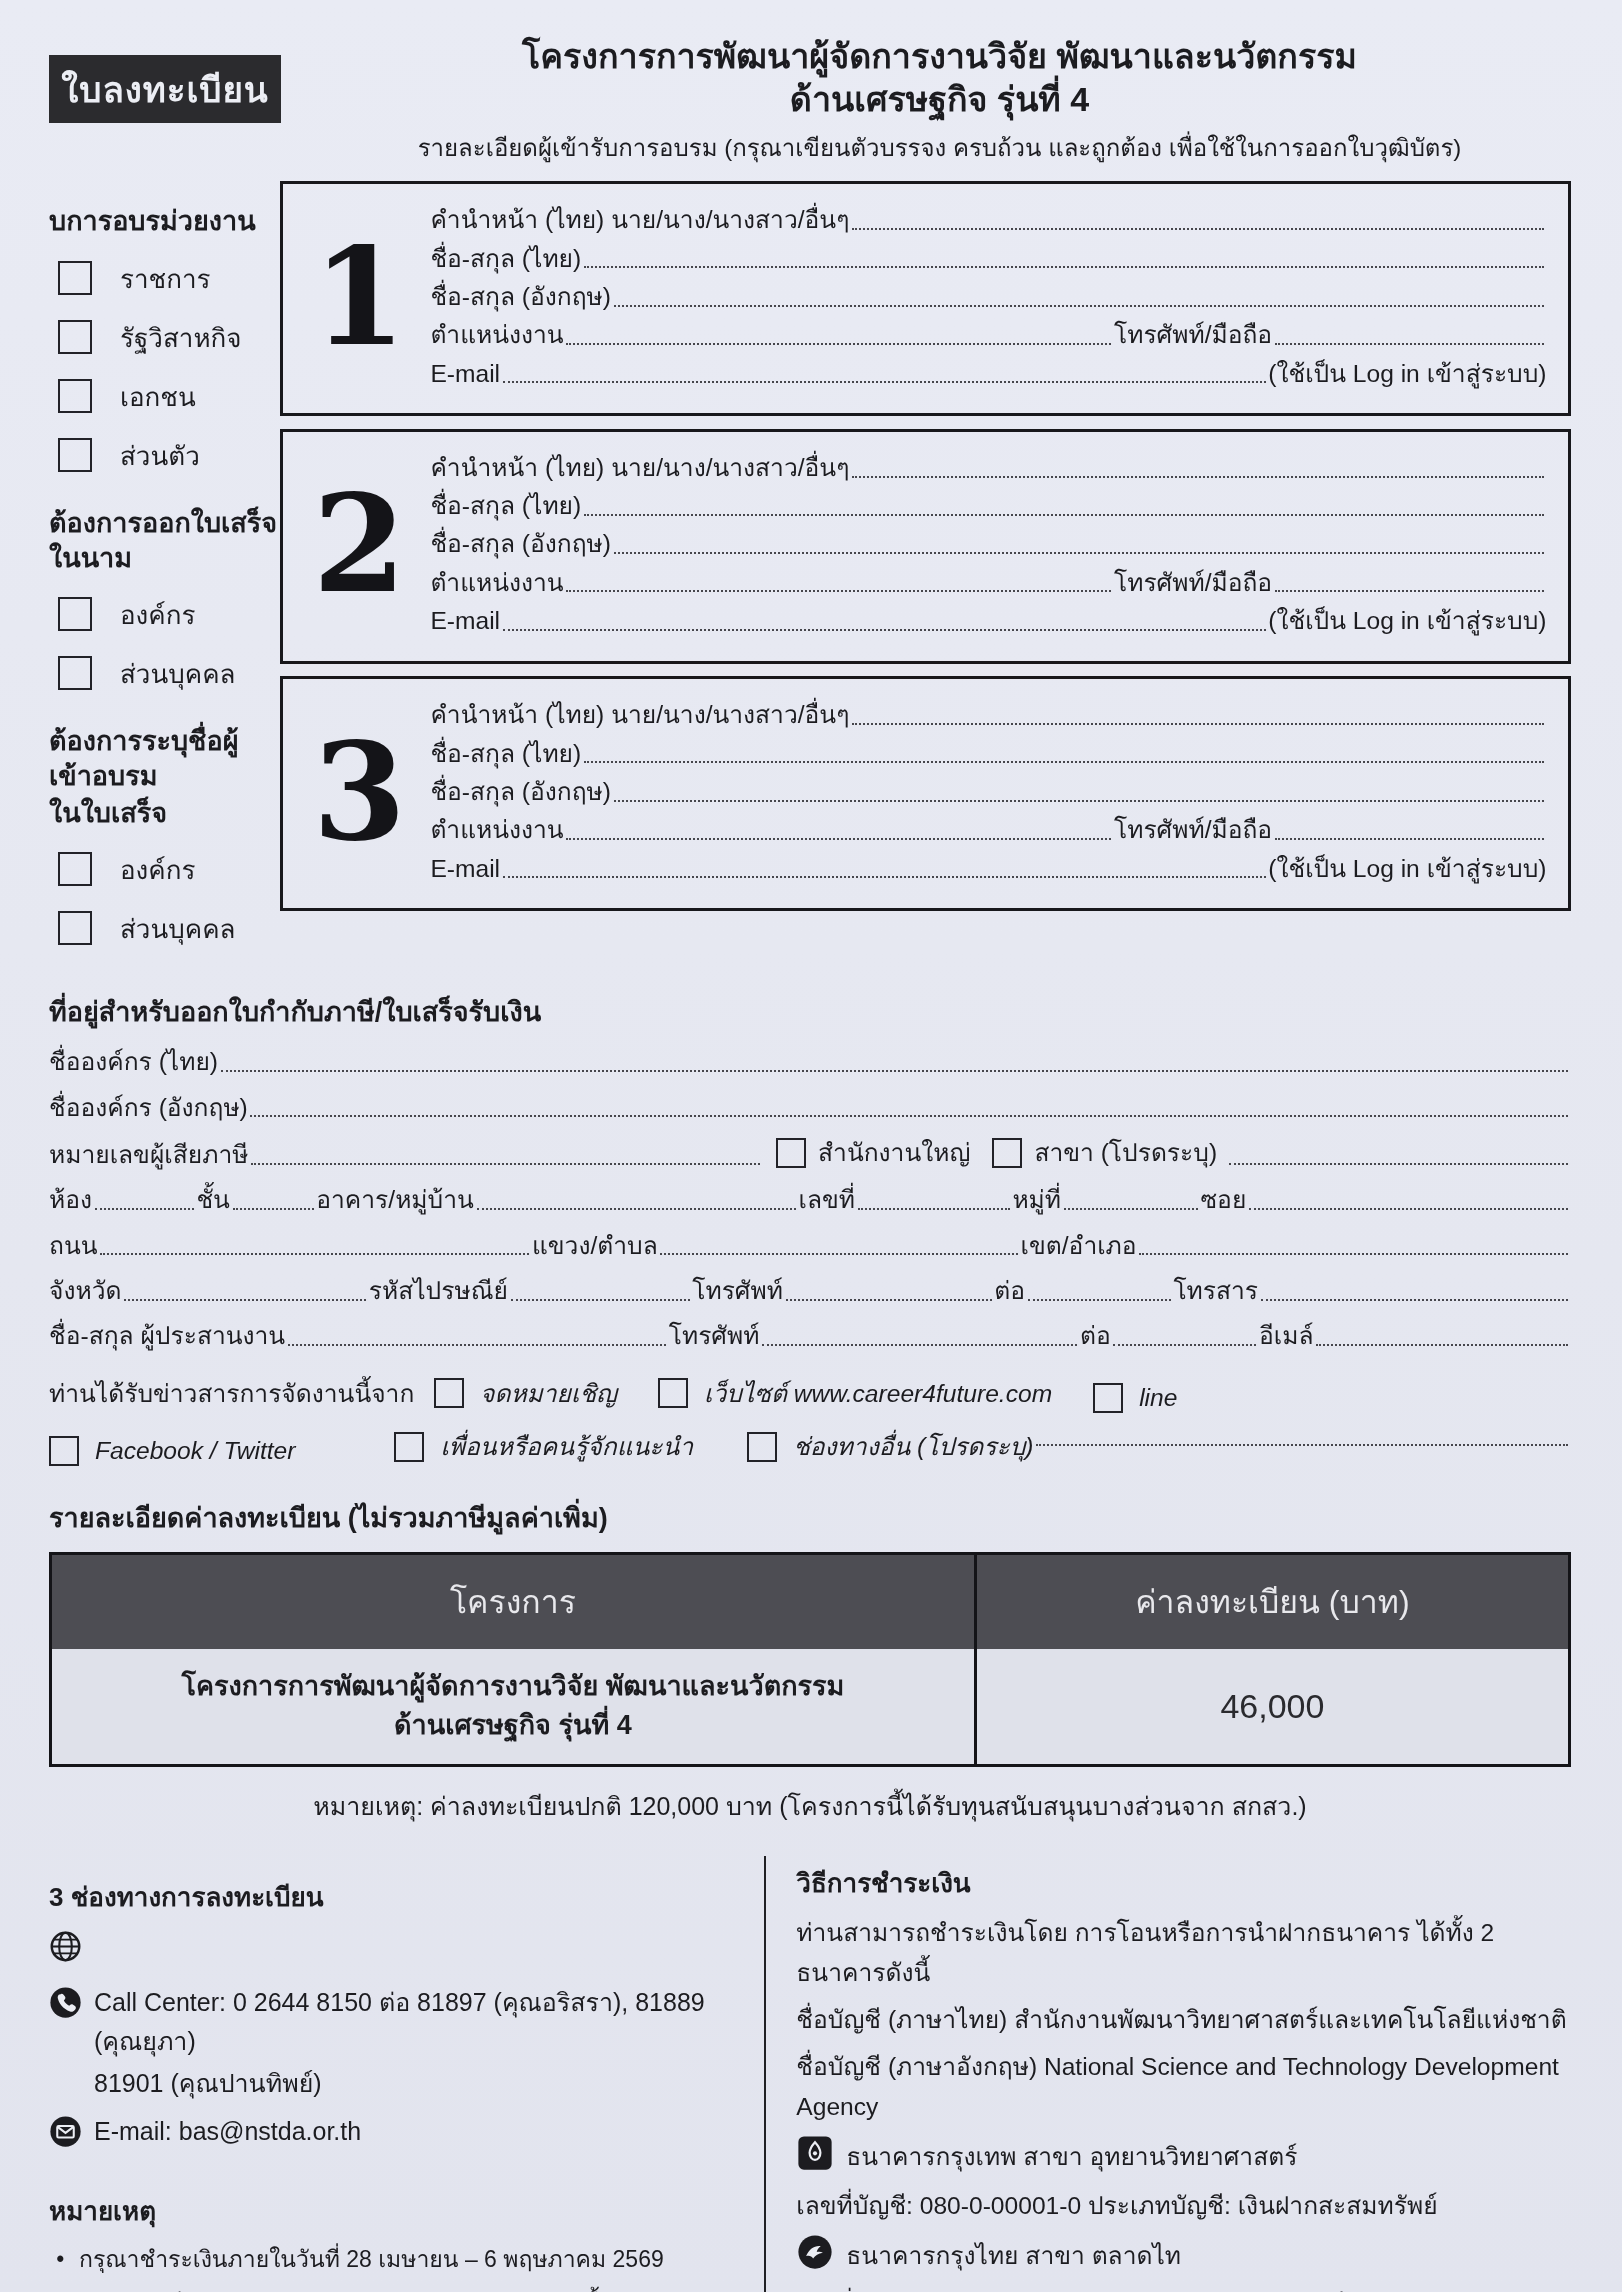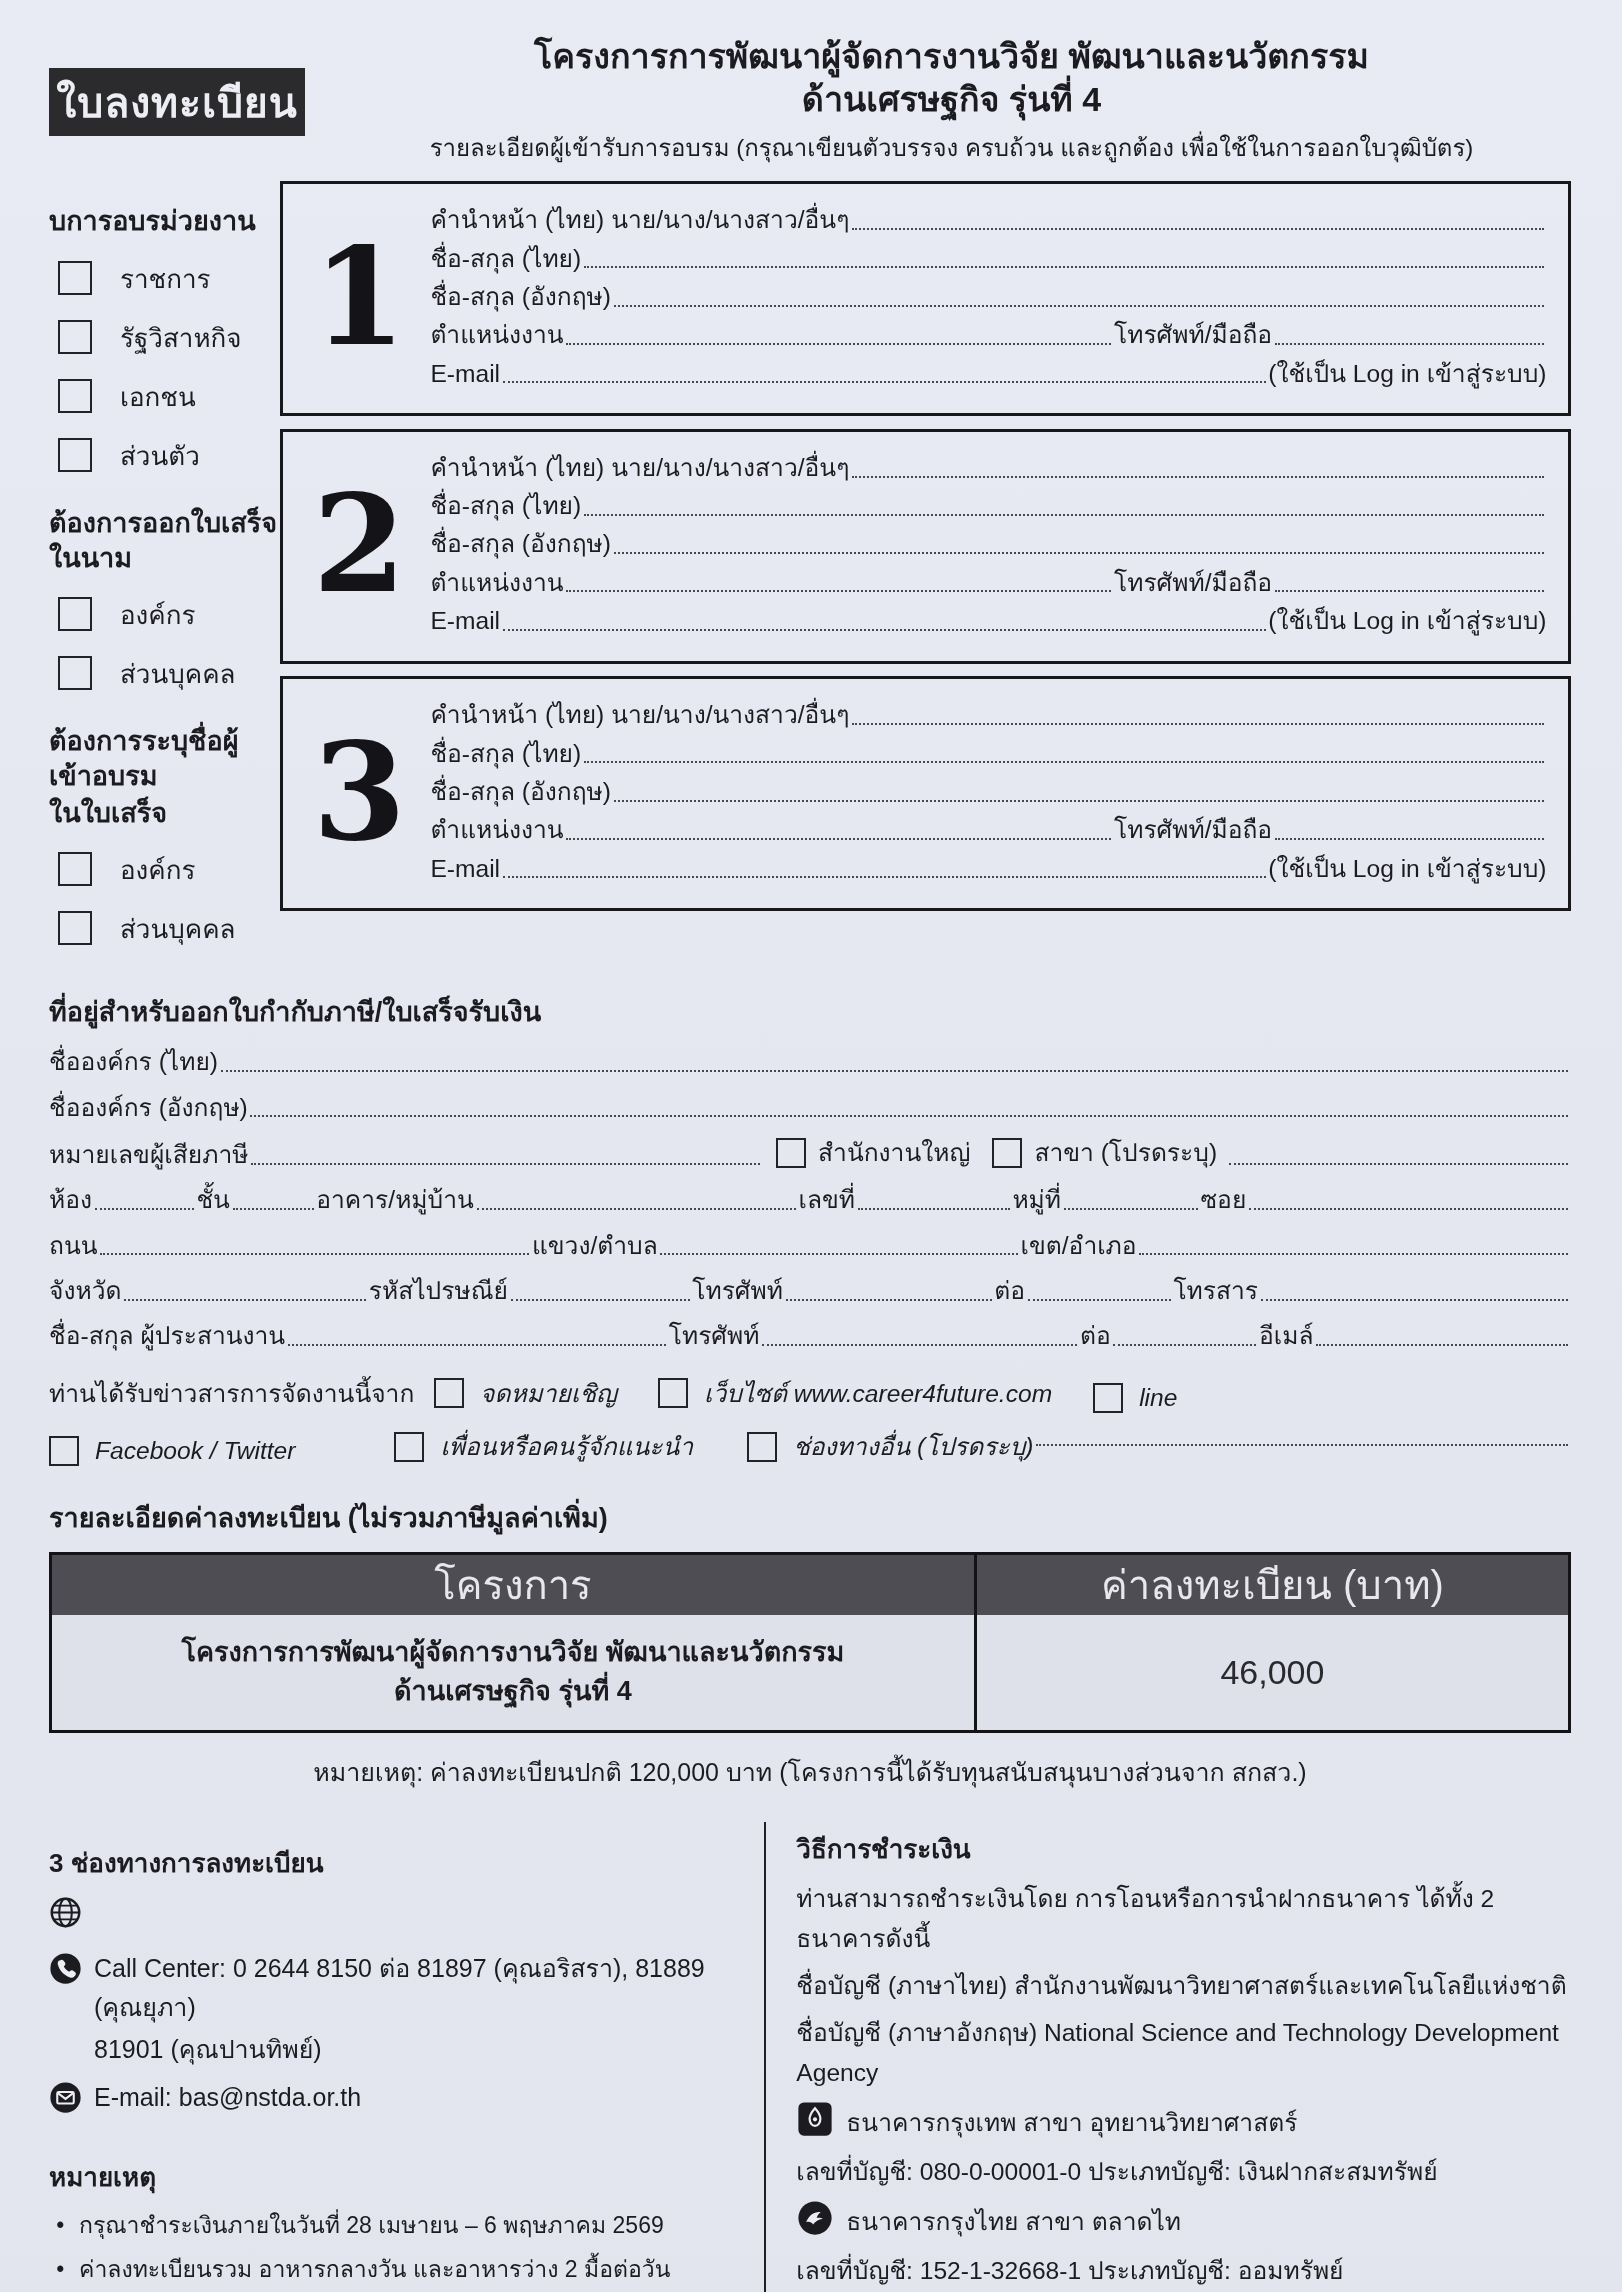--- a/index.html
+++ b/index.html
@@ -6,23 +6,23 @@
   html,body { margin:0; padding:0; background:#9a9aa2; }
   .page {
     width:1623px; height:2293px; margin:0 auto; position:relative;
     background:linear-gradient(180deg,#e9ebf4 0%, #e5e7f0 55%, #e2e4ee 100%);
     font-family:"Liberation Sans","DejaVu Sans",sans-serif;
     color:#1c1c20; padding:34px 52px 21.5px 49px; overflow:hidden;
   }
   
   .hdr { display:flex; align-items:flex-start; }
   .badge {
-    background:#2b2b2e; color:#eceef4; width:256px; min-height:68px; margin-top:34px;
+    background:#2b2b2e; color:#eceef4; width:232px; min-height:68px; margin-top:21px;
     display:flex; align-items:center; justify-content:center;
-    font-size:41px; font-weight:bold; letter-spacing:0.9px; flex:0 0 auto;
+    font-size:35px; font-weight:bold; letter-spacing:0.9px; flex:0 0 auto;
   }
   .hdr-right { flex:1; text-align:center; padding-left:27px; }
   .title-l1 { font-size:34px; font-weight:bold; line-height:1.3; }
   .title-l2 { font-size:34px; font-weight:bold; line-height:1.25; }
   .subtitle { font-size:24px; margin-top:7.2px; white-space:nowrap; }
   
   .main { display:flex; margin-top:14.3px; }
   .sidebar { flex:0 0 231px; padding-top:9px; }
   .sb-title { font-size:27px; font-weight:bold; margin:14.3px 0 12.5px 0; line-height:1.3; }
   .sb-opt { display:flex; align-items:center; margin:18px 0 18px 9px; }
@@ -58,21 +58,21 @@
   .src-row .q { margin-right:19.7px; }
   .src-row .grp { display:flex; align-items:center; margin-right:41px;font-style:italic; }
   .src-row .grp .lbl { margin-left:16px; white-space:nowrap; }
   .src-row .dots { margin-bottom:3.6px; }
   
   .fees { margin-top:30px; }
   .feetable { border:3.1px solid #141418; margin-top:12.5px; }
   .frow { display:flex; }
   .fcell-p { flex:0 0 61%; border-right:3.1px solid #141418; display:flex; flex-direction:column; justify-content:center; align-items:center; text-align:center; }
   .fcell-v { flex:1; display:flex; align-items:center; justify-content:center; }
-  .fhead { background:#4d4d53; color:#e8e8ec; height:60px; font-size:40px; }
+  .fhead { background:#4d4d53; color:#e8e8ec; height:94px; font-size:32px; }
   .fbody { background:#dfe1ea; height:115px; }
   .fbody .proj { font-size:27px; font-weight:bold; line-height:1.45; }
   .fbody .amount { font-size:34px; color:#2a2a2e; }
   .fee-note { text-align:center; font-size:25px; margin-top:19.7px; }
   
   .bottom { display:flex; margin-top:30px; align-items:stretch; }
   .bcol-left { flex:0 0 47%; padding-right:25px; padding-top:14.3px; }
   .bcol-right { flex:1; border-left:2.7px solid #202024; padding-left:30px; }
   .b-title { font-size:26px; font-weight:bold; margin:5.4px 0 10.7px 0; }
   .chan { display:flex; align-items:flex-start; font-size:25px; line-height:1.55; margin:9px 0; }

